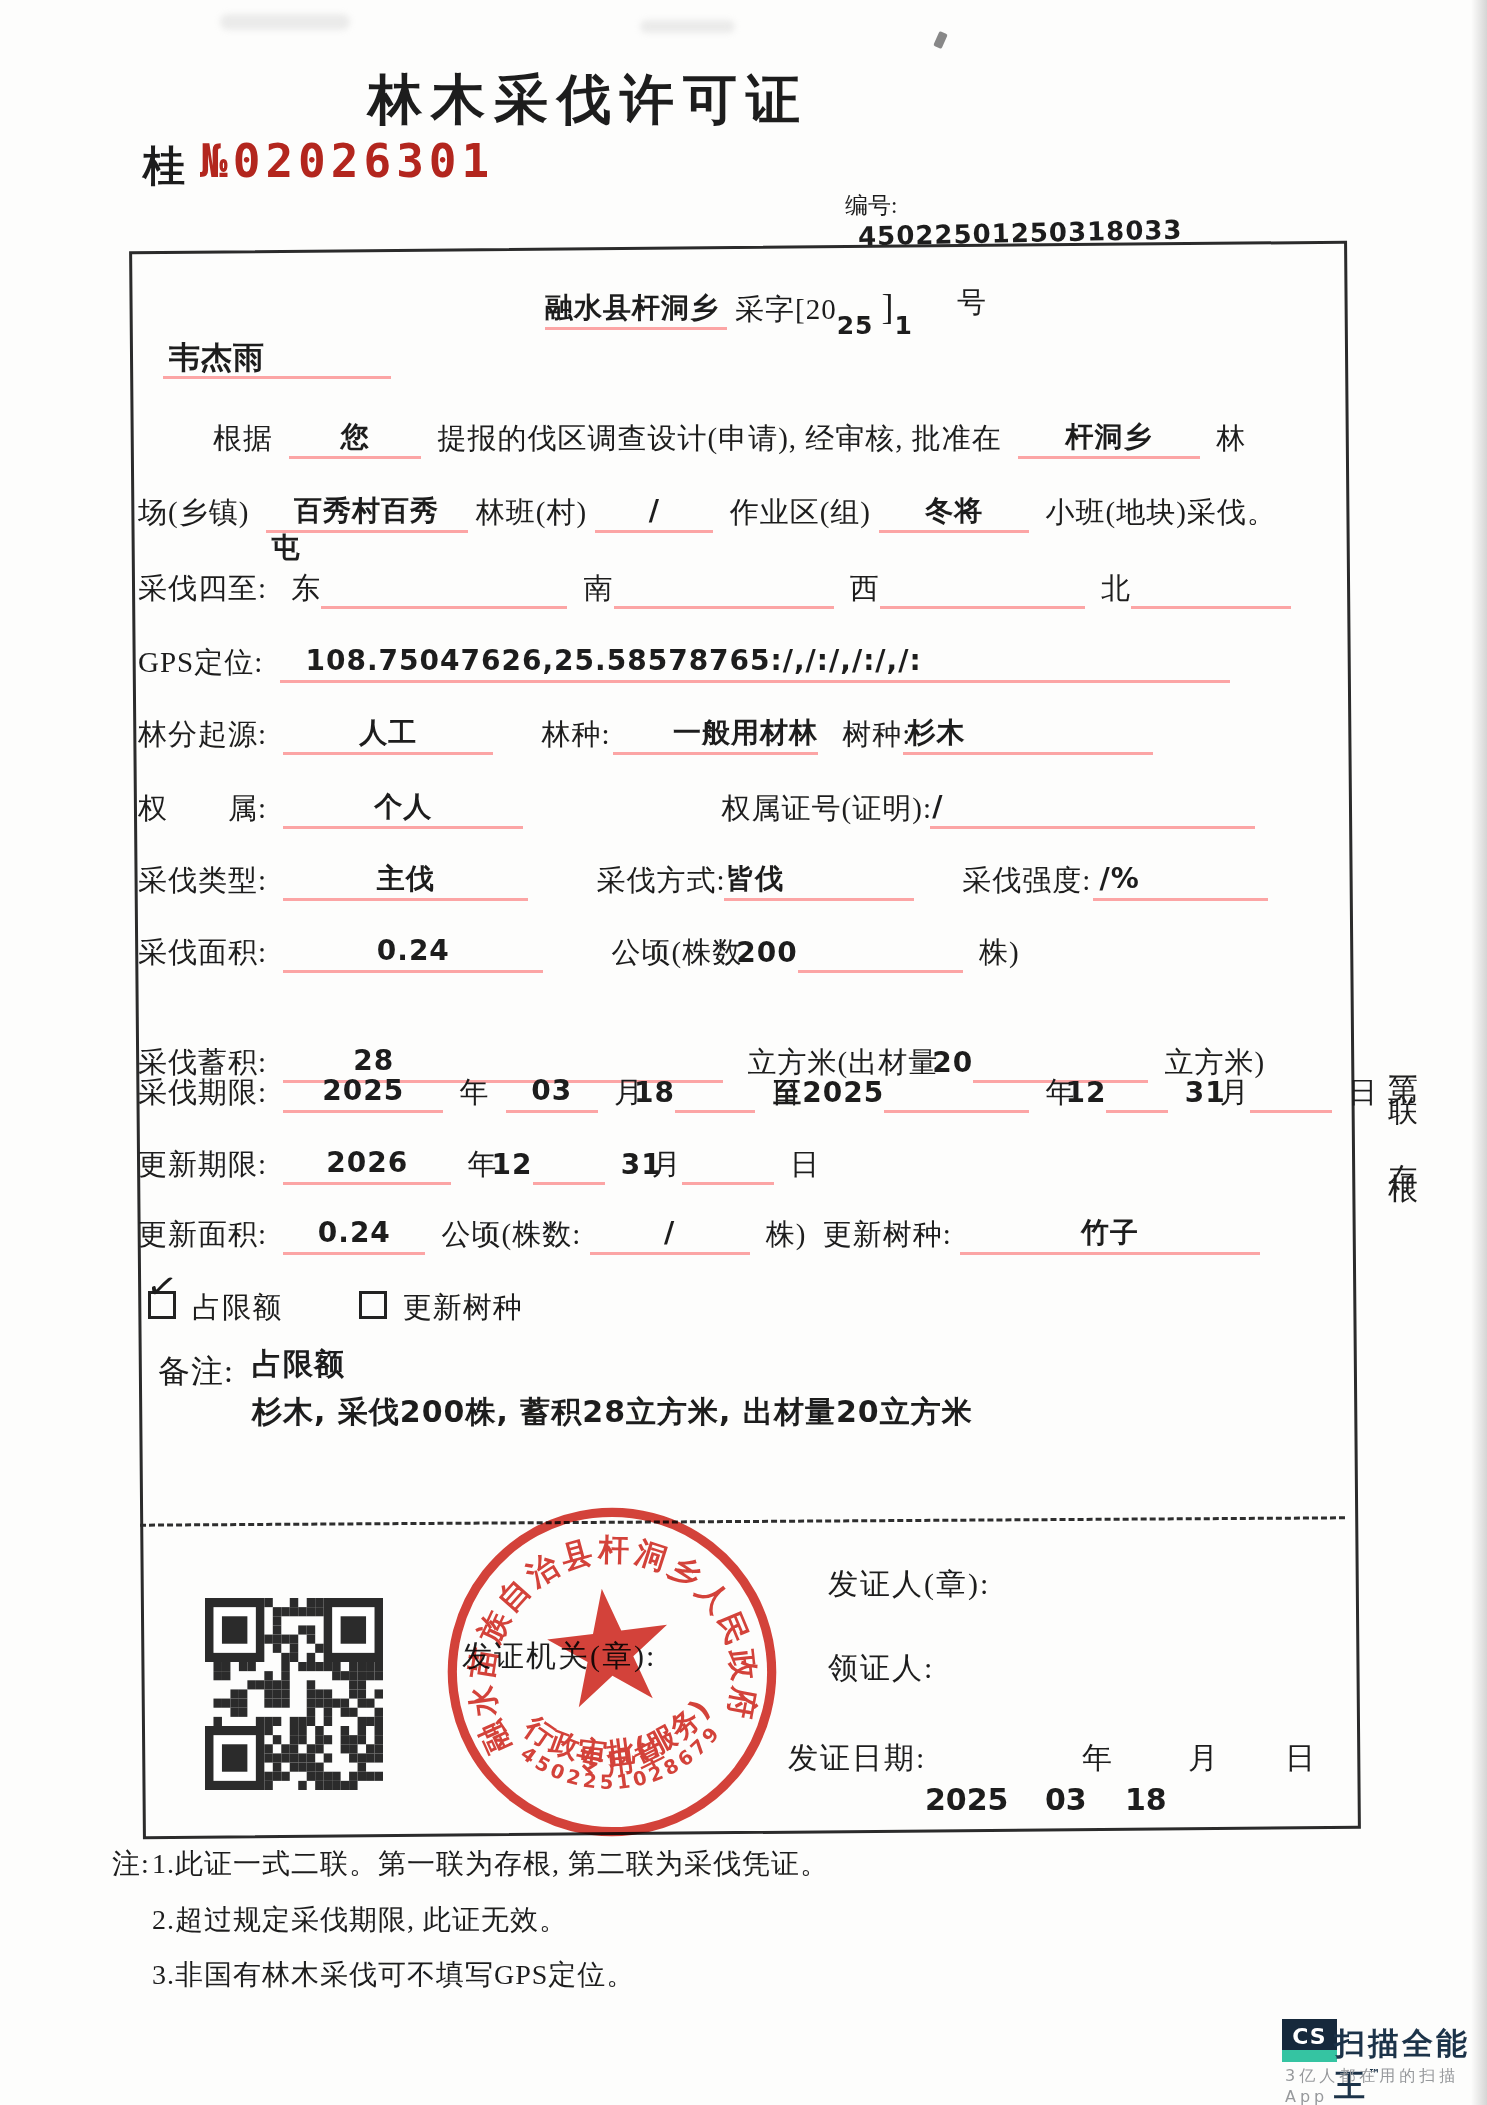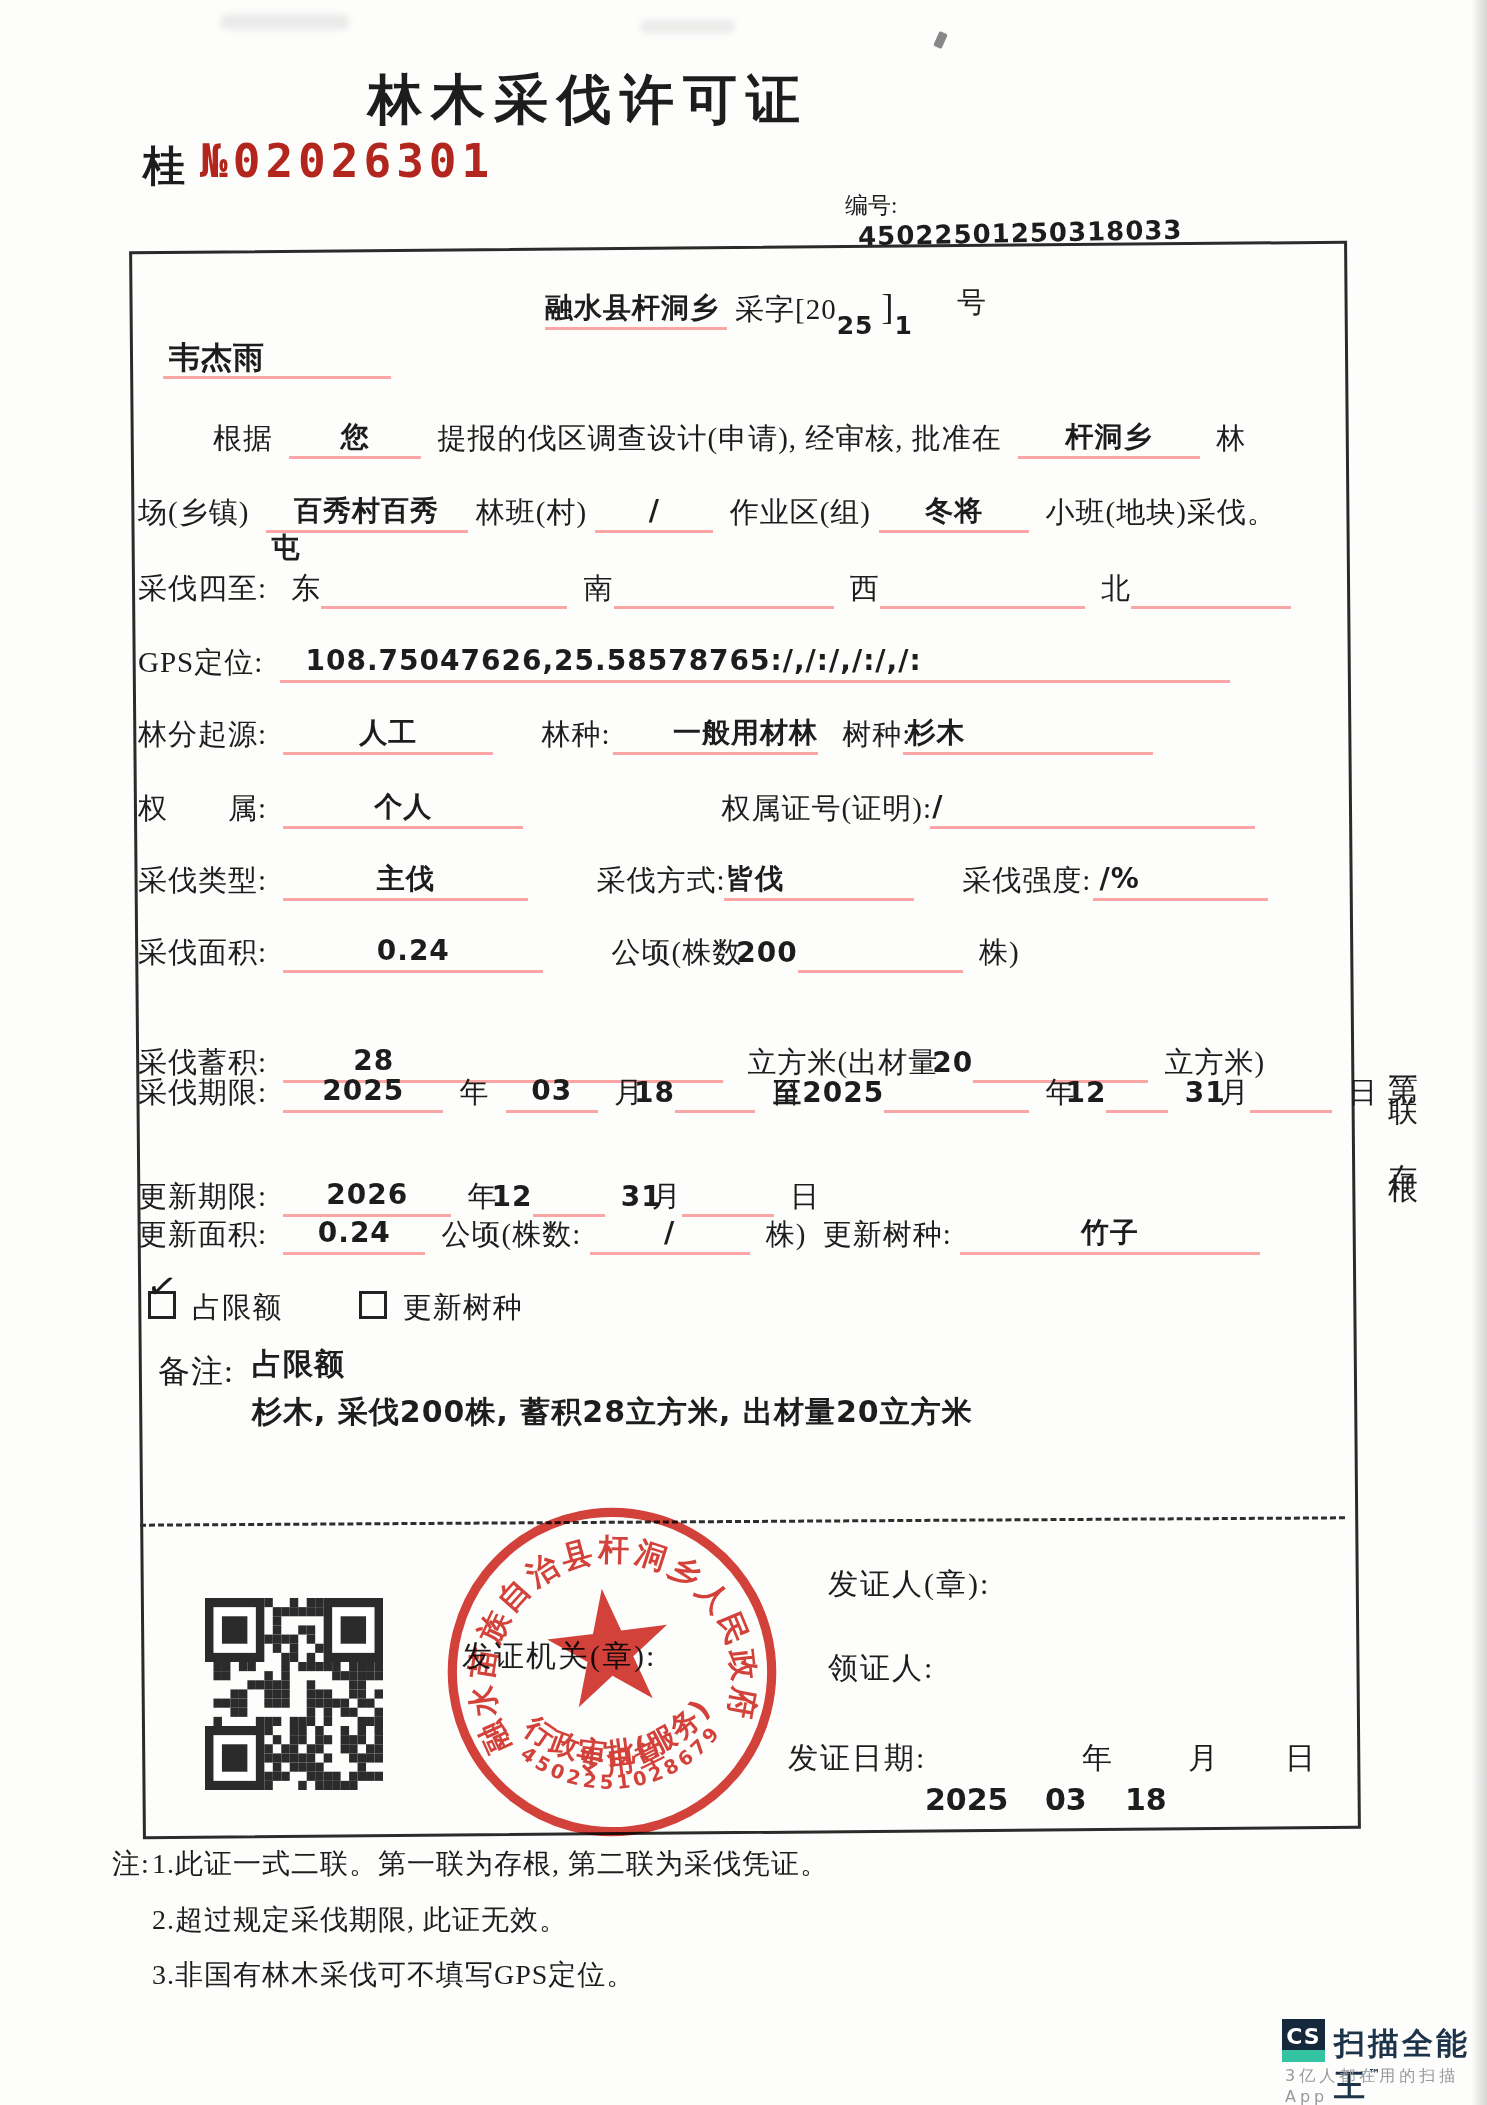--- a/index.html
+++ b/index.html
@@ -47,21 +47,21 @@
   .qr { position:absolute; left:205px; top:1598px; width:178px; height:192px; }
   .stamp { position:absolute; left:438px; top:1498px; width:348px; height:348px; transform:rotate(-7deg);
            opacity:.88; mix-blend-mode:multiply; }
 
   .foot-lbl { position:absolute; font-size:30px; letter-spacing:2px; }
   .foot-val { position:absolute; font-size:30px; font-weight:700;
               font-family:"DejaVu Sans","Liberation Sans",sans-serif; }
 
   .note { position:absolute; font-size:28px; letter-spacing:1px; }
 
-  .brand-icon { position:absolute; left:1282px; top:2019px; width:43px; height:43px; border-radius:0;
+  .brand-icon { position:absolute; left:1282px; top:2019px; width:55px; height:43px; border-radius:0;
                 background:linear-gradient(180deg,#16293c 0 72%, #35c4a2 72% 100%);
                 color:#fff; font-family:"DejaVu Sans","Liberation Sans",sans-serif;
                 font-weight:700; font-size:22px; text-align:center; line-height:36px; letter-spacing:1px; }
   .brand-name { position:absolute; left:1334px; top:2023px; font-size:31px; font-weight:700; color:#1c3349;
                 letter-spacing:3px; font-family:"DejaVu Sans","Liberation Sans",sans-serif; }
   .brand-tm { font-size:12px; vertical-align:18px; letter-spacing:0; }
   .brand-tag { position:absolute; left:1285px; top:2066px; font-size:16px; color:#97999c; letter-spacing:4px;
                font-family:"DejaVu Sans","Liberation Sans",sans-serif; }
 </style>
 </head>
@@ -168,21 +168,21 @@
     <span class="b g8" style="width:92px;"><span class="v val">03</span></span>
     <span class="g8">月</span><span class="val ov10">18</span><span class="b" style="width:80px;"></span>
     <span class="g8">日</span><span class="val ov28">至2025</span><span class="b" style="width:145px;"></span>
     <span class="g8">年</span><span class="val ov10">12</span><span class="b" style="width:62px;"></span>
     <span class="val g8">31</span><span class="ov6">月</span><span class="b" style="width:82px;"></span>
     <span class="g8">日</span>
   </div>
 
   <div class="r" style="left:138px;top:1142px;">
     <span>更新期限:</span>
-    <span class="b g8" style="width:168px;margin-top:32px;"><span class="v val">2026</span></span>
+    <span class="b g8" style="width:168px;"><span class="v val">2026</span></span>
     <span class="g8">年</span><span class="val ov6">12</span><span class="b" style="width:72px;"></span>
     <span class="val g8">31</span><span class="ov10">月</span><span class="b" style="width:92px;"></span>
     <span class="g8">日</span>
   </div>
 
   <div class="r" style="left:138px;top:1212px;">
     <span>更新面积:</span>
     <span class="b g8" style="width:142px;"><span class="v val">0.24</span></span>
     <span class="g8">公顷(株数:</span>
     <span class="b" style="width:160px;"><span class="v val">/</span></span>

